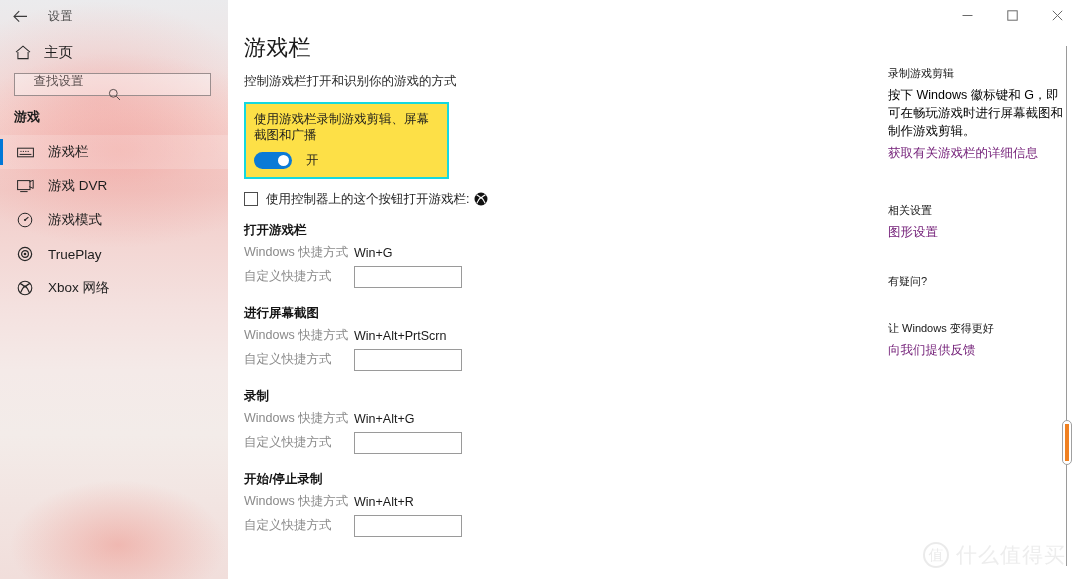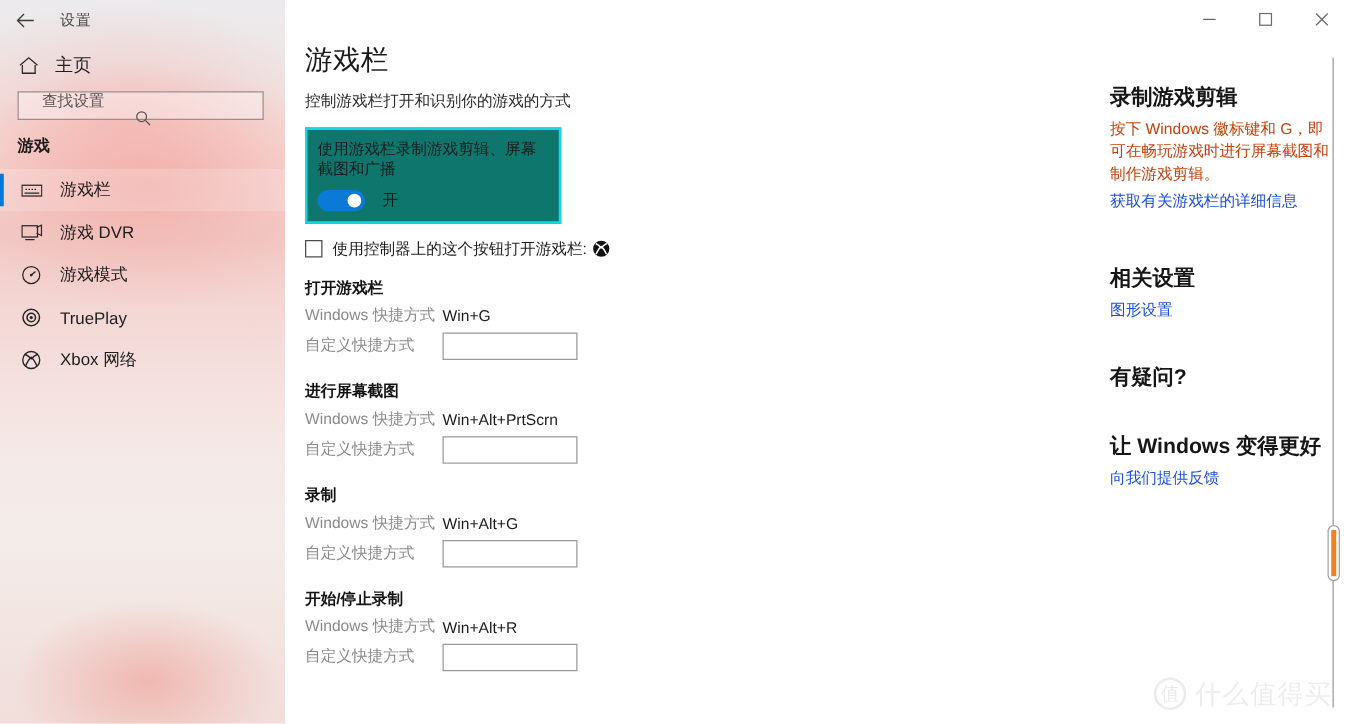--- a/index.html
+++ b/index.html
@@ -144,21 +144,21 @@
     margin-top: 10px;
     font-size: 12.5px; color: #2a2a2a;
   }
 
   .highlight-box {
     position: relative;
     margin-top: 12px;
     width: 205px;
     border: 2px solid #15d8e0;
     padding: 7px 8px 8px 8px;
-    background: #0f766e;
+    background: #fde047;
   }
   .hl-text { font-size: 12.5px; color: #1c1c1c; line-height: 1.3; }
   .toggle-row { display: flex; align-items: center; margin-top: 8px; }
   .toggle {
     width: 38px; height: 17px; border-radius: 9px;
     background: #0b7ad6;
     position: relative;
     flex: 0 0 38px;
   }
   .toggle .knob {
@@ -218,29 +218,29 @@
 
   
   #rightpanel {
     position: absolute;
     left: 660px; top: 0;
     width: 175px; height: 579px;
     padding-top: 66px;
   }
   .rp-block { margin-bottom: 22px; }
   .rp-head {
-    font-size: 17px; font-weight: bold; color: #161616;
+    font-size: 11px; font-weight: normal; color: #161616;
     margin-bottom: 5px;
   }
   .rp-body {
-    font-size: 12.5px; color: #c2410c; line-height: 1.45;
+    font-size: 12.5px; color: #000000; line-height: 1.45;
     margin-bottom: 4px;
   }
   .rp-link {
-    font-size: 12.5px; color: #1d4ed8;
+    font-size: 12.5px; color: #701a75;
     text-decoration: none; display: block;
     line-height: 1.5;
   }
   .rp-gap-lg { margin-bottom: 40px; }
   .rp-gap-md { margin-bottom: 32px; }
 
   
   #scrollbar {
     position: absolute;
     right: 8px; top: 46px;

